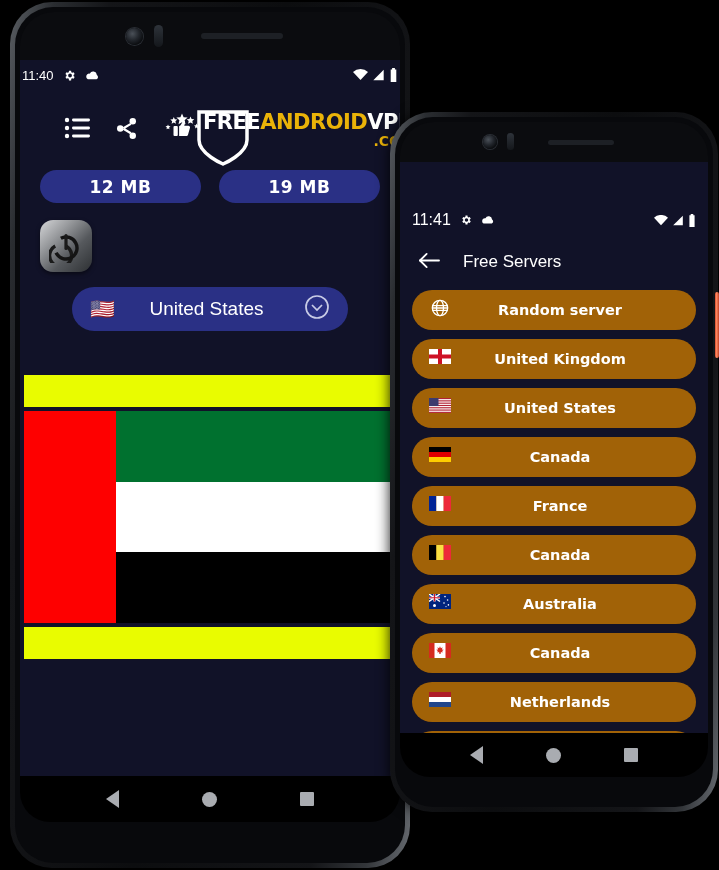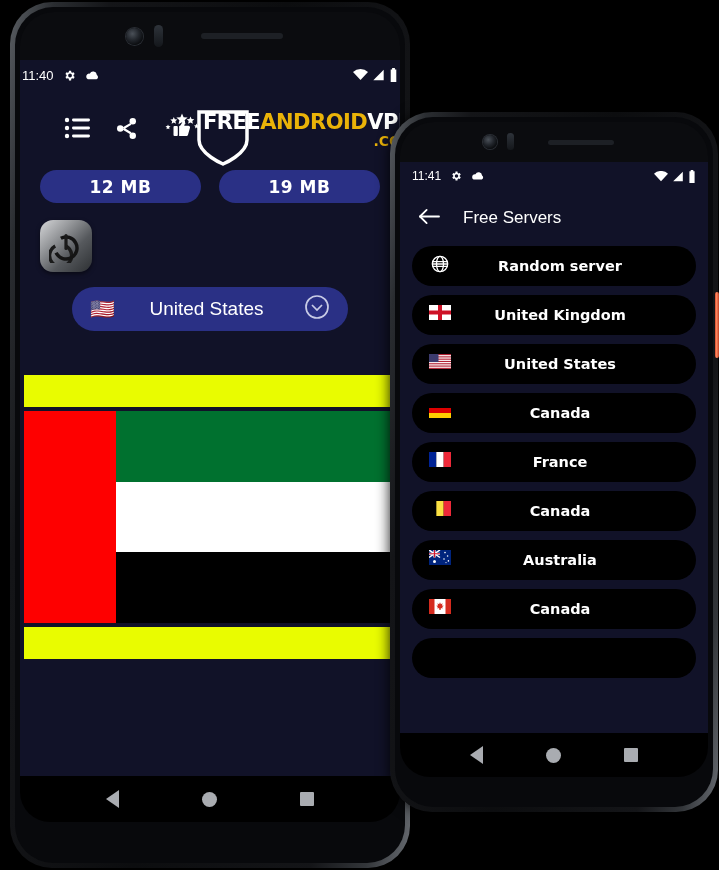--- a/index.html
+++ b/index.html
@@ -111,21 +111,21 @@
   
   .statusbar {
     height: 30px;
     display: flex;
     align-items: center;
     padding: 0 2px;
     color: #ffffff;
     font-size: 13px;
     font-weight: 500;
   }
-  #phone2 .statusbar { height: 28px; font-size: 12px; padding: 0 12px; }
+  #phone2 .statusbar { height: 28px; font-size: 16px; padding: 0 12px; margin-top: 44px; }
   .sb-left { display: flex; align-items: center; gap: 9px; }
   .sb-right { margin-left: auto; display: flex; align-items: center; gap: 4px; }
   .sb-icon { display: inline-flex; }
 
   
   .p1-header {
     display: flex;
     align-items: center;
     padding: 16px 16px 8px 16px;
     height: 72px;
@@ -252,21 +252,21 @@
   }
   .server-list {
     padding: 0 12px;
     display: flex;
     flex-direction: column;
     gap: 9px;
   }
   .server-item {
     height: 40px;
     border-radius: 20px;
-    background: #000000;
+    background: #a16207;
     display: flex;
     align-items: center;
     padding: 0 16px;
     gap: 18px;
     flex-shrink: 0;
   }
   .server-name {
     color: #ffffff;
     font-size: 14.5px;
     font-weight: 700;
@@ -582,20 +582,30 @@
               <svg width="22" height="15" viewBox="0 0 22 15">
                 <rect width="22" height="15" fill="#fff"></rect>
                 <rect width="5.5" height="15" fill="#d52b1e"></rect>
                 <rect x="16.5" width="5.5" height="15" fill="#d52b1e"></rect>
                 <path d="M11 3.2l.9 2 1.7-.9-.7 2.2 1.9.2-1.6 1.4.5 1.3-1.9-.4.1 1.8h-1.8l.1-1.8-1.9.4.5-1.3L7.2 6.7l1.9-.2-.7-2.2 1.7.9z" fill="#d52b1e"></path>
               </svg>
             </span>
             <span class="server-name">Canada</span>
           </div>
 
+          <div class="server-item">
+            <span class="server-flag">
+              <svg width="22" height="15" viewBox="0 0 22 15">
+                <rect width="22" height="5" fill="#ae1c28"></rect>
+                <rect y="5" width="22" height="5" fill="#fff"></rect>
+                <rect y="10" width="22" height="5" fill="#21468b"></rect>
+              </svg>
+            </span>
+            <span class="server-name">Netherlands</span>
+          </div>
 
           <div class="server-item">
             <span class="server-flag"></span>
             <span class="server-name"></span>
           </div>
         </div>
 
       </div>
 
       <div class="navbar">

